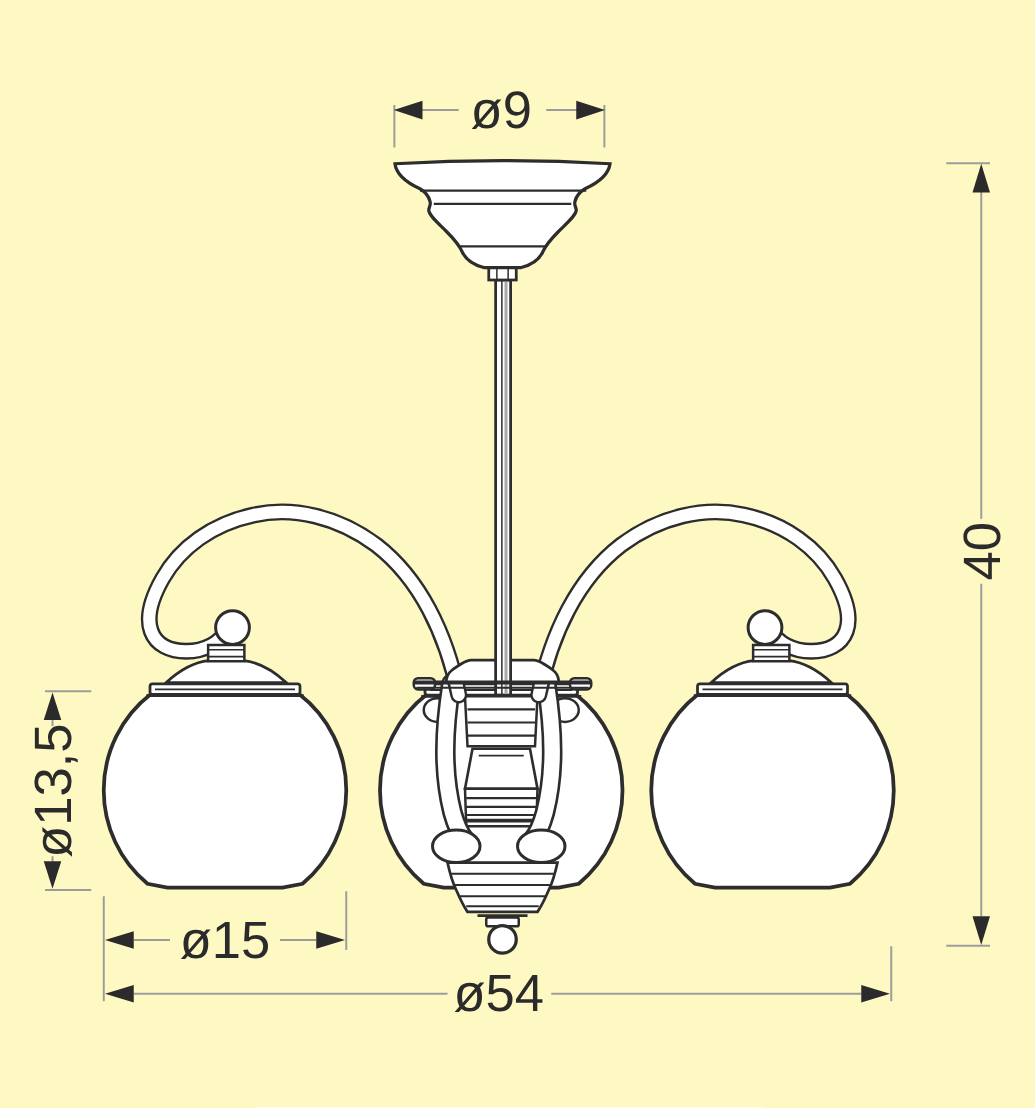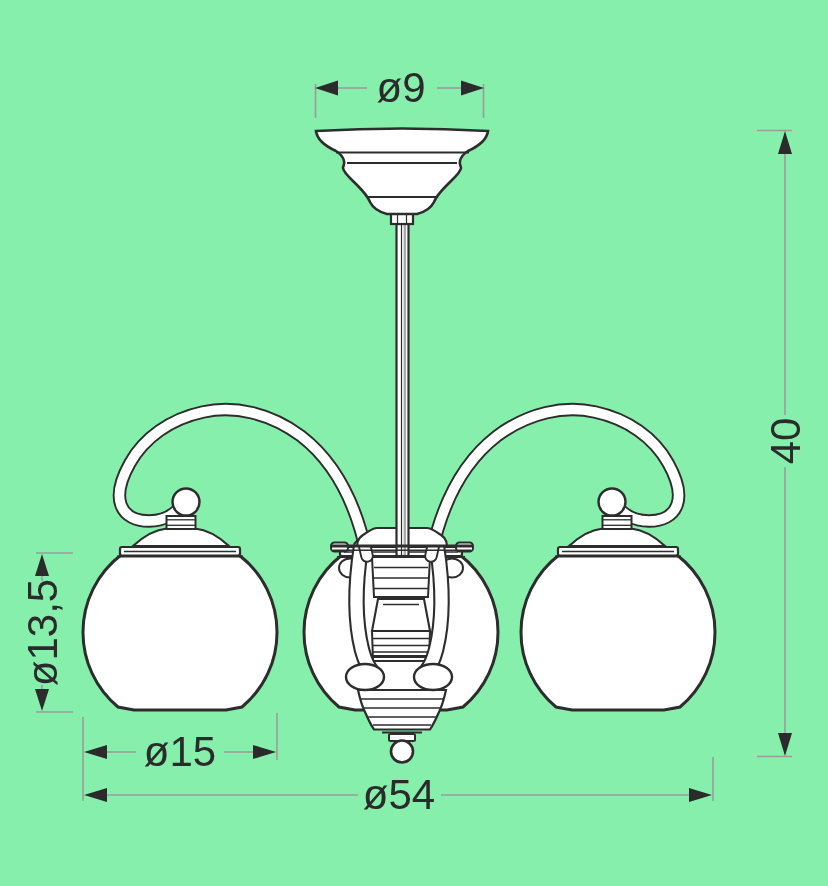--- a/index.html
+++ b/index.html
@@ -1,17 +1,17 @@
 <!DOCTYPE html>
 <html><head>
 <meta charset="utf-8">
 <style>
   html,body{margin:0;padding:0;background:#ffffff;}
   .page{
-    width:828px;height:886px;position:relative;background:#86efac;
+    width:828px;height:886px;position:relative;background:#fef9c3;
     font-family:"Liberation Sans",sans-serif;overflow:hidden;
   }
   svg{position:absolute;left:0;top:0;}
   .outline{stroke:#2d2d2d;fill:#ffffff;}
   .ln{stroke:#2d2d2d;fill:none;}
   .dimln{stroke:#9c9c9c;stroke-width:1.6;fill:none;}
   .arrow{fill:#2b2b2b;stroke:none;}
   .dim-text{font-family:"Liberation Sans",sans-serif;font-size:42px;fill:#2b2b2b;}
 </style>
 </head>

